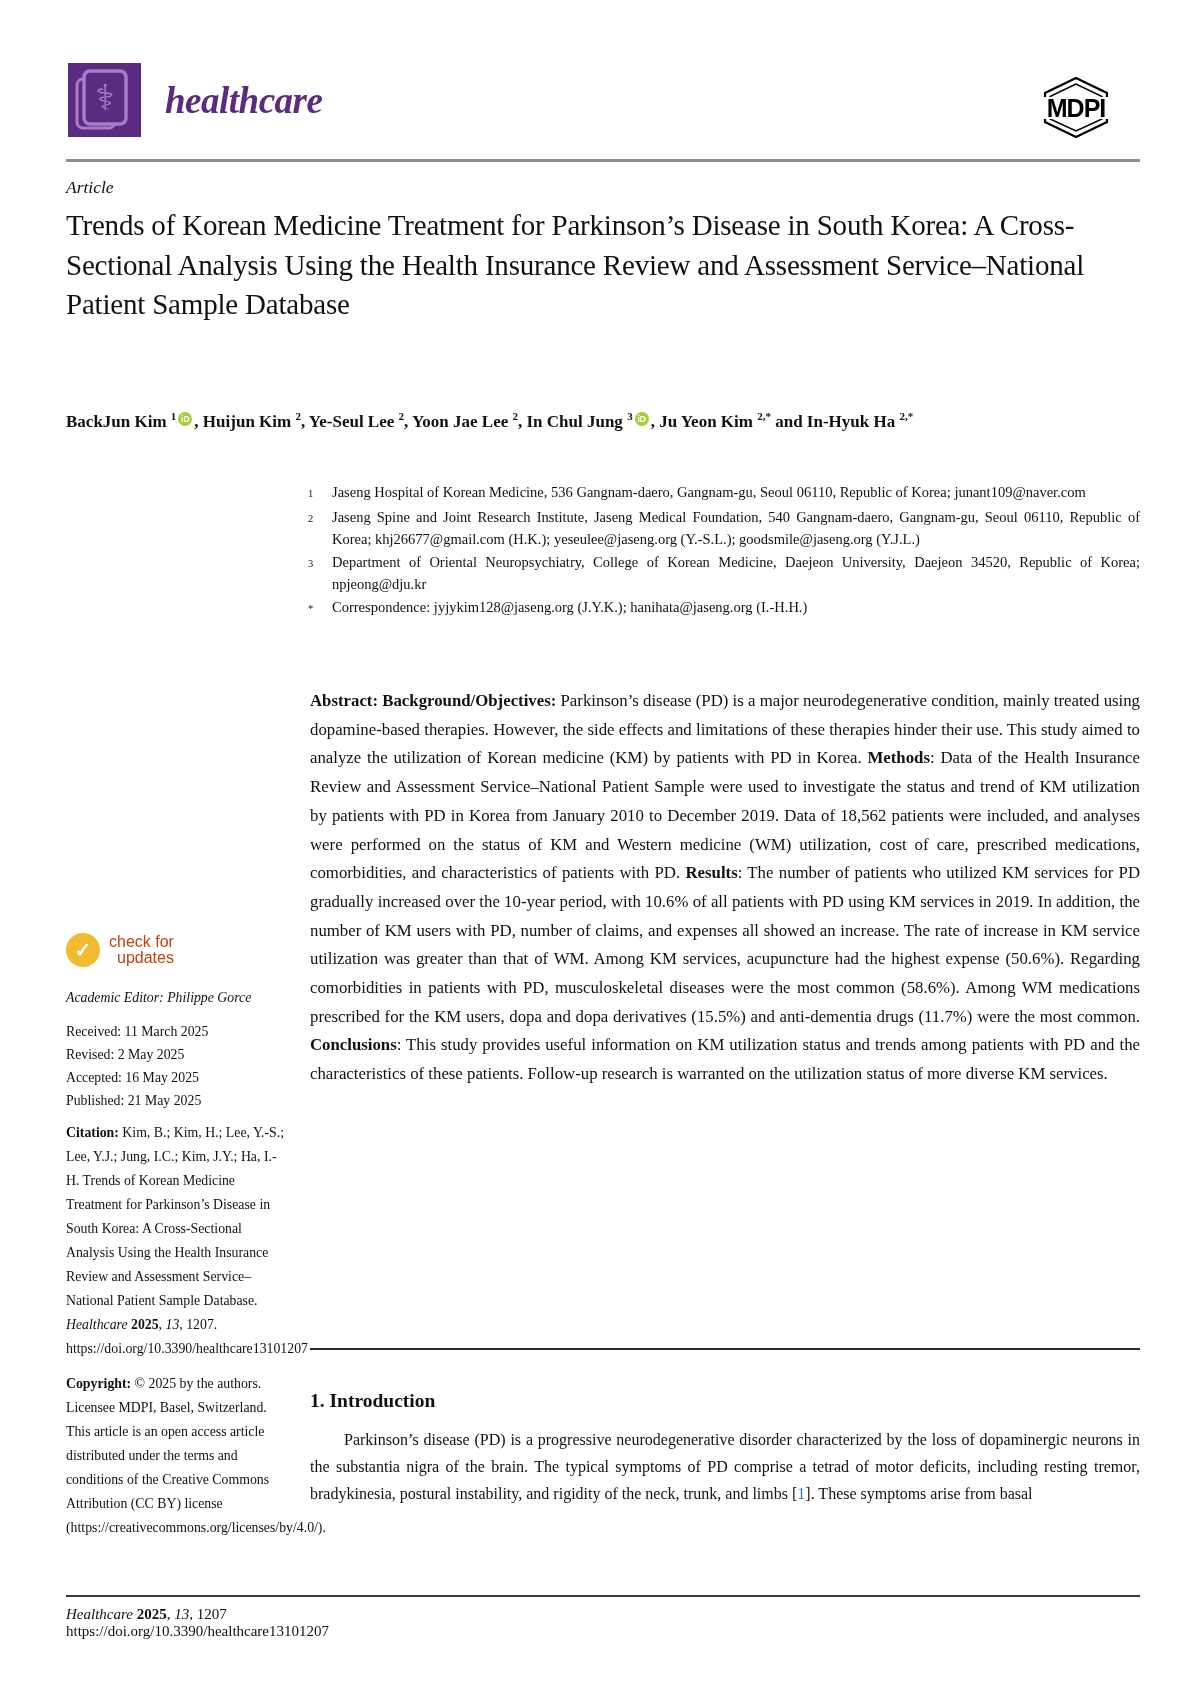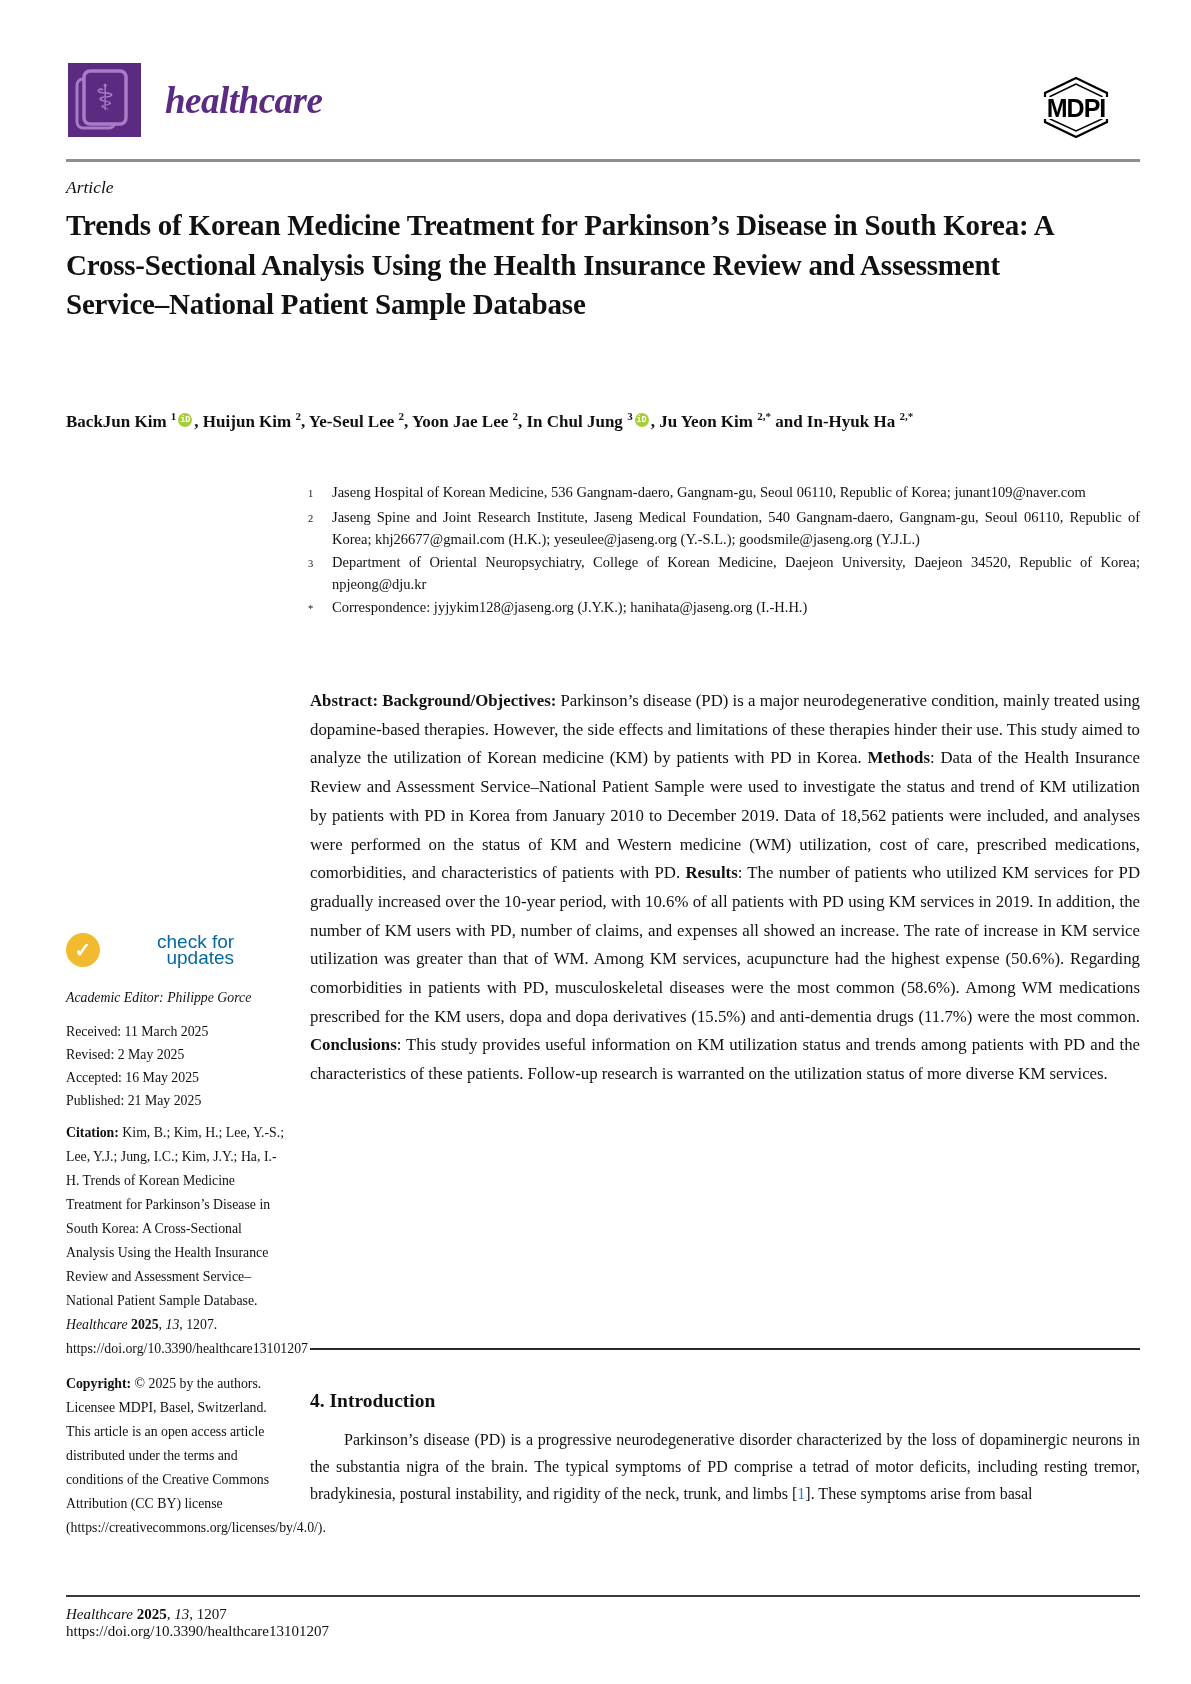--- a/index.html
+++ b/index.html
@@ -7,46 +7,46 @@
         font-family:"Liberation Serif",serif;color:#111;overflow:hidden;}
 
   
   .logo-block{position:absolute;left:68px;top:63px;display:flex;align-items:center;}
   .logo-square{width:73px;height:74px;background:#5B2B81;flex:none;}
   .journal-name{margin-left:24px;font-size:37px;font-style:italic;font-weight:bold;color:#5B2B81;letter-spacing:-0.5px;}
   .mdpi-logo{position:absolute;left:1032px;top:77px;width:88px;height:61px;}
   .header-rule{position:absolute;left:66px;top:159px;width:1074px;height:2.5px;background:#8f8f8f;}
 
   .article-type{position:absolute;left:66px;top:177px;font-size:17.5px;font-style:italic;}
-  .page-title{position:absolute;left:66px;top:206px;width:1020px;font-size:29px;font-weight:bold;
+  .page-title{position:absolute;left:66px;top:206px;width:1020px;font-size:29px;font-weight:normal;
               line-height:39.5px;letter-spacing:-0.2px;}
   .authors{position:absolute;left:66px;top:404px;width:1074px;font-size:17px;font-weight:bold;line-height:24px;}
   .authors sup{font-size:11px;}
   .orcid-badge{display:inline-block;width:14px;height:14px;border-radius:50%;background:#A6CE39;color:#fff;
-               font-family:Liberation Mono, monospace;font-size:8.5px;font-weight:bold;text-align:center;
+               font-family:Liberation Sans, sans-serif;font-size:8.5px;font-weight:bold;text-align:center;
                line-height:14px;vertical-align:5px;margin:5px 2px;}
 
   .affiliations{position:absolute;left:308px;top:481px;width:832px;}
   .aff-row{display:flex;font-size:14.5px;line-height:22.5px;}
   .aff-marker{width:24px;flex:none;font-size:10.5px;padding-top:2px;}
   .aff-text{flex:1;text-align:justify;}
 
   .abstract{position:absolute;left:310px;top:687px;width:830px;font-size:16.8px;line-height:28.7px;text-align:justify;}
   .keywords{position:absolute;left:310px;top:1258px;width:830px;font-size:16.8px;line-height:28.7px;text-align:justify;}
   .content-divider{position:absolute;left:310px;top:1348px;width:830px;height:1.5px;background:#2b2b2b;}
   .section-heading{position:absolute;left:310px;top:1390px;font-size:19.5px;font-weight:bold;}
   .intro{position:absolute;left:310px;top:1426px;width:830px;font-size:16px;line-height:27px;
          text-align:justify;text-indent:34px;}
 
   
   .sidebar{position:absolute;left:66px;top:933px;width:219px;font-size:13.8px;line-height:24px;}
   .check-updates{display:flex;align-items:center;gap:9px;margin-bottom:19px;cursor:pointer;}
   .cu-circle{width:34px;height:34px;border-radius:50%;background:#F2BB2F;color:#fff;font-size:20px;font-weight:bold;
              text-align:center;line-height:34px;font-family:"Liberation Sans",sans-serif;flex:none;}
-  .cu-text{font-family:"Liberation Sans",sans-serif;font-size:19px;line-height:16.5px;color:#0369a1;margin-left:48px;}
+  .cu-text{font-family:"Liberation Sans",sans-serif;font-size:16px;line-height:16.5px;color:#c2410c;}
   .cu-bold{font-weight:normal;text-align:right;}
   .academic-editor{margin-bottom:10px;font-style:italic;}
   .dates div{line-height:23px;}
   .citation{margin-top:9px;}
   .copyright{margin-top:11px;}
 
   
   .footer-rule{position:absolute;left:66px;top:1595px;width:1074px;height:1.5px;background:#3a3a3a;}
   .footer{position:absolute;left:66px;top:1606px;width:1074px;display:flex;justify-content:space-between;font-size:15px;flex-direction:column;}
 </style>
@@ -96,21 +96,21 @@
       </div>
       <div class="aff-row">
         <span class="aff-marker">*</span>
         <span class="aff-text">Correspondence: jyjykim128@jaseng.org (J.Y.K.); hanihata@jaseng.org (I.-H.H.)</span>
       </div>
     </div>
 
   <div class="abstract"><span style="font-weight: bold;">Abstract: </span><span style="font-weight: bold;">Background/Objectives: </span><span>Parkinson’s disease (PD) is a major neurodegenerative condition, mainly treated using dopamine-based therapies. However, the side effects and limitations of these therapies hinder their use. This study aimed to analyze the utilization of Korean medicine (KM) by patients with PD in Korea. </span><span style="font-weight: bold;">Methods</span><span>: Data of the Health Insurance Review and Assessment Service–National Patient Sample were used to investigate the status and trend of KM utilization by patients with PD in Korea from January 2010 to December 2019. Data of 18,562 patients were included, and analyses were performed on the status of KM and Western medicine (WM) utilization, cost of care, prescribed medications, comorbidities, and characteristics of patients with PD. </span><span style="font-weight: bold;">Results</span><span>: The number of patients who utilized KM services for PD gradually increased over the 10-year period, with 10.6% of all patients with PD using KM services in 2019. In addition, the number of KM users with PD, number of claims, and expenses all showed an increase. The rate of increase in KM service utilization was greater than that of WM. Among KM services, acupuncture had the highest expense (50.6%). Regarding comorbidities in patients with PD, musculoskeletal diseases were the most common (58.6%). Among WM medications prescribed for the KM users, dopa and dopa derivatives (15.5%) and anti-dementia drugs (11.7%) were the most common. </span><span style="font-weight: bold;">Conclusions</span><span>: This study provides useful information on KM utilization status and trends among patients with PD and the characteristics of these patients. Follow-up research is warranted on the utilization status of more diverse KM services.</span></div>
   <div class="content-divider"></div>
 
-  <div class="section-heading">4. Introduction</div>
+  <div class="section-heading">1. Introduction</div>
   <div class="intro"><span>Parkinson’s disease (PD) is a progressive neurodegenerative disorder characterized by the loss of dopaminergic neurons in the substantia nigra of the brain. The typical symptoms of PD comprise a tetrad of motor deficits, including resting tremor, bradykinesia, postural instability, and rigidity of the neck, trunk, and limbs [</span><span style="color: rgb(47, 123, 191);">1</span><span>]. These symptoms arise from basal</span></div>
 
   <div class="sidebar">
     <div class="check-updates">
       <div class="cu-circle">✓</div>
       <div class="cu-text">
         <div>check for</div>
         <div class="cu-bold">updates</div>
       </div>
     </div>

